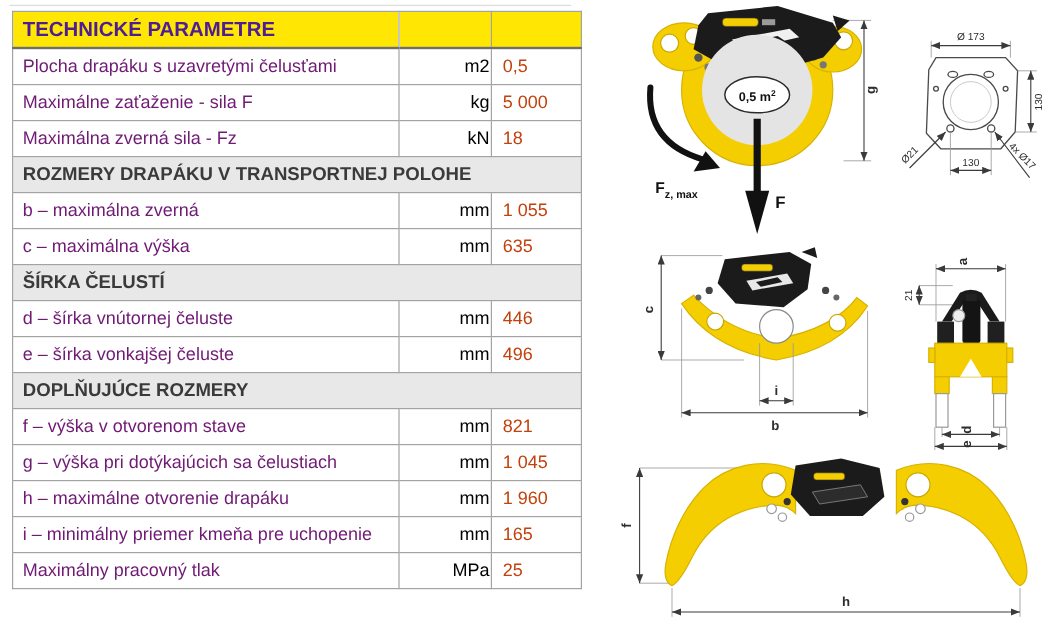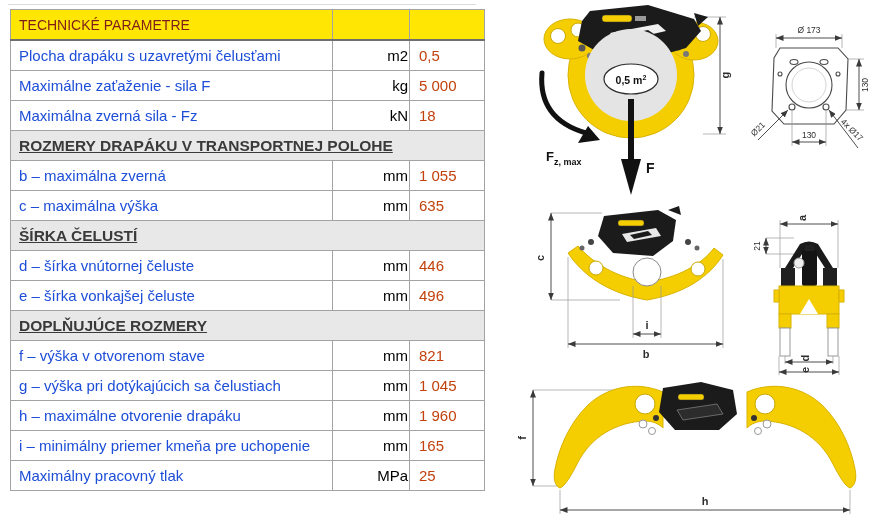--- a/index.html
+++ b/index.html
@@ -3,27 +3,27 @@
 <meta charset="utf-8">
 <style>
   html,body{margin:0;padding:0;background:#fff;}
   #stage{position:relative;width:882px;height:525px;background:#fff;overflow:hidden;
          font-family:"Liberation Sans", sans-serif;color:#4c4c4e;}
   #top-rule{position:absolute;left:8px;top:4px;width:468px;height:1px;background:#dcdcdc;}
   table.spec{position:absolute;left:10px;top:9px;width:474px;border-collapse:collapse;
              table-layout:fixed;}
   table.spec td{border:1px solid #a3a3a3;height:27px;font-size:15px;overflow:hidden;
                 white-space:nowrap;vertical-align:middle;}
-  td.c-label{padding-left:8px;color:#1d4ed8;}
+  td.c-label{padding-left:8px;color:#701a75;}
   td.c-unit{text-align:right;color:#000000;font-size:15.5px;}
   td.c-value{padding-left:9px;color:#c2410c;font-size:15.5px;}
-  tr.row-header td{background:#FFE703;font-weight:400;color:#7f1d1d;font-size:14px;
+  tr.row-header td{background:#FFE703;font-weight:700;color:#4c1d95;font-size:17px;
                    padding-left:8px;border-bottom:2px solid #6e6e6e;}
   tr.row-section td{background:#E8E8E8;font-weight:700;color:#3a3a3a;font-size:15.5px;
-                    padding-left:8px;text-decoration:underline;}
+                    padding-left:8px;}
   svg{position:absolute;}
   .dim{stroke:#3a3a3a;stroke-width:0.9;fill:none;}
   .ext{stroke:#9a9a9a;stroke-width:0.7;fill:none;}
   .outl{stroke:#4a4a4a;stroke-width:1.1;fill:none;}
   .dimtxt{font-family:"Liberation Sans",sans-serif;font-size:11px;font-weight:600;fill:#2e2e2e;}
   .dimnum{font-family:"Liberation Sans",sans-serif;font-size:8.5px;fill:#2e2e2e;}
   .forcetxt{font-family:"Liberation Sans",sans-serif;font-size:13px;font-weight:700;fill:#111;}
   .yel{fill:#F5CE02;stroke:#D8B200;stroke-width:1;}
   .blk{fill:#1b1b1b;stroke:none;}
 </style>

